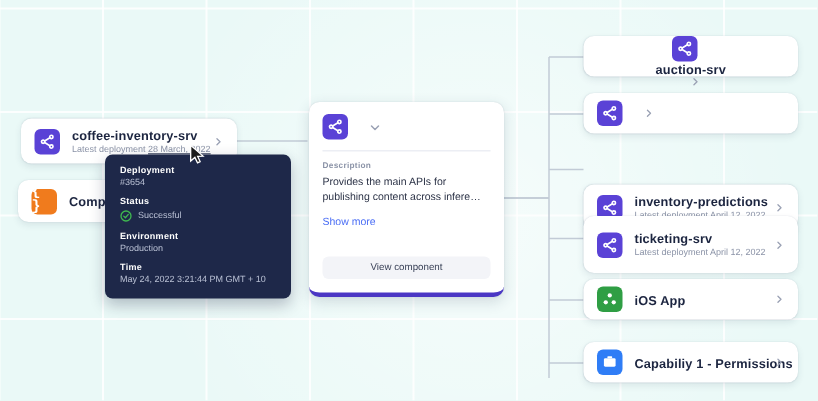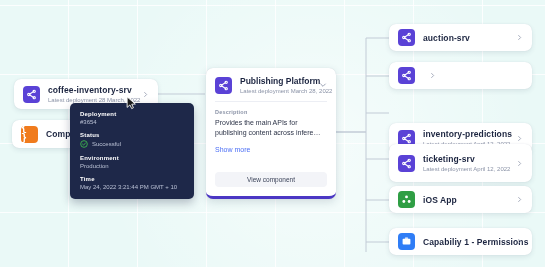--- a/index.html
+++ b/index.html
@@ -56,21 +56,21 @@
     letter-spacing:.1px; white-space:nowrap;
   }
   .csub{
     font-size:6px; color:#8b93a7; margin-top:1.5px; white-space:nowrap;
   }
   .csub u{ text-decoration:underline; text-decoration-color:#6b7285; }
   .chev{ flex:0 0 auto; color:#9aa1b4; margin-left:6px; display:flex; }
   
   #card-coffee   { left:14px;  top:79px;  width:144px; height:30px; z-index:6; }
   #card-comp2    { left:12px;  top:120px; width:110px; height:28px; z-index:4; }
-  #card-auction  { left:389px; top:24px;  width:143px; height:27px; }
+  #card-auction  { left:389px; top:24px;  width:143px; height:27px;flex-direction:column; }
   #card-auth     { left:389px; top:62px;  width:143px; height:27px; }
   #card-invpred  { left:389px; top:98px;  width:143px; height:30px;margin-top:25px; }
   #card-ticket   { left:389px; top:144px; width:143px; height:38px; }
   #card-ios      { left:389px; top:186px; width:143px; height:27px; }
   #card-capab    { left:389px; top:228px; width:143px; height:27px; }
   
   #panel{
     position:absolute; left:206px; top:68px; width:130px;
     background:#fff; border-radius:7px;
     box-shadow:0 3px 9px rgba(40,60,90,.16), 0 0 1px rgba(40,60,90,.18);
@@ -159,24 +159,20 @@
 <div id="panel">
   <div class="phead">
     <div class="icon ic-purple">
       <svg width="11" height="11" viewBox="0 0 24 24" fill="none" stroke="#fff" stroke-width="2.4" stroke-linecap="round" stroke-linejoin="round">
         <circle cx="18" cy="5" r="2.4"></circle>
           <circle cx="18" cy="19" r="2.4"></circle>
           <circle cx="6" cy="12" r="2.4"></circle>
         <path d="M8.2 10.8 15.8 6.2M8.2 13.2 15.8 17.8"></path>
       </svg>
     </div>
-    <div class="ctext">
-      <div class="ptitle">Publishing Platform</div>
-      <div class="psub">Latest deployment March 28, 2022</div>
-    </div>
     <div class="chev">
       <svg width="8" height="8" viewBox="0 0 24 24" fill="none" stroke="currentColor" stroke-width="3" stroke-linecap="round" stroke-linejoin="round">
           <polyline points="5 9 12 16 19 9"></polyline>
         </svg>
     </div>
   </div>
   <div class="rule"></div>
   <div class="pbody">
     <div class="plabel">Description</div>
     <div class="pdesc">Provides the main APIs for publishing content across infere…</div>

